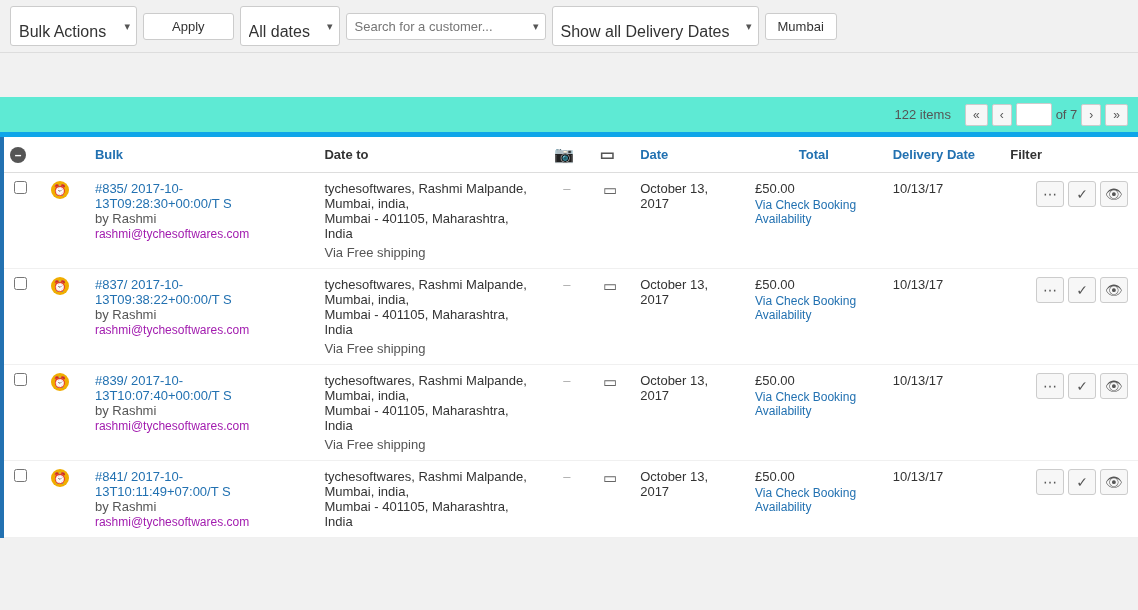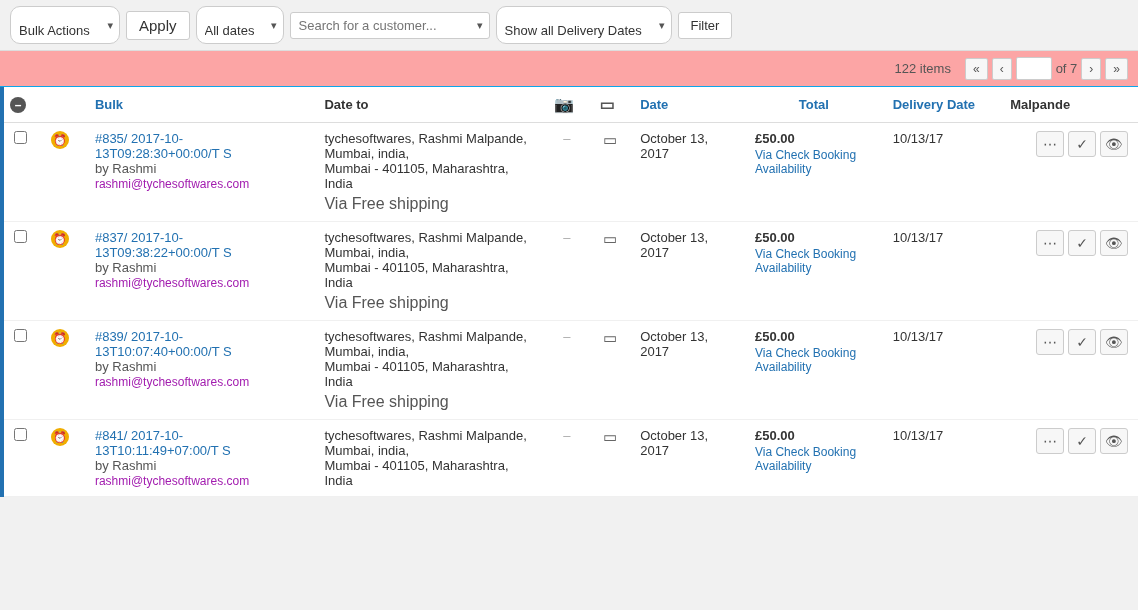--- a/index.html
+++ b/index.html
@@ -18,39 +18,39 @@
       position: relative;
       display: inline-flex;
       align-items: center;
     }
 
     .toolbar select {
       appearance: none;
       background: #fff;
       border: 1px solid #ccc;
       padding: 16px 28px 5px 8px;
-      font-size: 13px;
-      cursor: pointer;
-      border-radius: 10px;
+      font-size: 16px;
+      cursor: pointer;
+      border-radius: 3px;
       color: #333;
     }
 
     .select-arrow {
       position: absolute;
       right: 7px;
       pointer-events: none;
       font-size: 11px;
       color: #555;
     }
 
     .btn-apply {
       background: #fff;
       border: 1px solid #ccc;
-      padding: 5px 12px;
-      font-size: 15px;
+      padding: 5px 28px;
+      font-size: 13px;
       cursor: pointer;
       border-radius: 3px;
       color: #333;
     }
 
     .search-wrapper {
       position: relative;
       display: inline-flex;
       align-items: center;
     }
@@ -80,24 +80,25 @@
       cursor: pointer;
       border-radius: 3px;
       color: #333;
     }
 
     .pagination-bar {
       display: flex;
       align-items: center;
       justify-content: flex-end;
       padding: 6px 10px;
-      background: #fca5a5;
-      border-bottom: 1px solid #0ea5e9;
+      background: #5eead4;
+      border-bottom: 5px solid #0ea5e9;
       gap: 4px;
       font-size: 13px;
+      margin-top: 44px;
     }
 
     .pagination-bar .items-count {
       margin-right: 10px;
       color: #555;
     }
 
     .pagination-bar button {
       background: #f7f7f7;
       border: 1px solid #ccc;
@@ -159,35 +160,35 @@
     .col-total { width: 120px; }
     .col-delivery { width: 100px; }
     .col-actions { width: 120px; text-align: right; }
 
     .order-link { color: #2271b1; text-decoration: none; font-weight: 400; }
 
     .by-text { color: #555; }
 
     .email-link { color: #a21caf; text-decoration: none; font-size: 12px; }
 
-    .ship-via { color: #555; font-size: 16px; margin-top: 4px; }
+    .ship-via { color: #555; font-size: 13px; margin-top: 4px; }
 
     .status-icon {
       width: 18px;
       height: 18px;
       background: #f0ad00;
       border-radius: 50%;
       display: inline-flex;
       align-items: center;
       justify-content: center;
       color: #fff;
       font-size: 11px;
     }
 
-    .total-amount { font-weight: 700; }
+    .total-amount { font-weight: 400; }
     .total-note { color: #2271b1; font-size: 12px; margin-top: 2px; }
 
     .delivery-date { color: #333; text-align: center; }
 
     .action-buttons {
       display: flex;
       gap: 4px;
       justify-content: flex-end;
     }
 
@@ -250,21 +251,21 @@
     <span class="search-arrow">▾</span>
   </div>
 
   <div class="select-wrapper">
     <select>
       <option>Show all Delivery Dates</option>
     </select>
     <span class="select-arrow">▾</span>
   </div>
 
-  <button class="btn-filter">Filter</button>
+  <button class="btn-filter">Mumbai</button>
 </div>
 
 <div class="pagination-bar">
   <span class="items-count">122 items</span>
   <button>«</button>
   <button>‹</button>
   <input type="text" style="">
   <span class="of-pages">of 7</span>
   <button>›</button>
   <button>»</button>
@@ -283,21 +284,21 @@
         <th class="col-ship">Date to</th>
         <th class="col-img1">
           <span style="font-size:16px;color:#555;">📷</span>
         </th>
         <th class="col-img2">
           <span style="font-size:16px;color:#555;">▭</span>
         </th>
         <th class="col-date col-date">Date</th>
         <th class="col-total col-total">Total</th>
         <th class="col-delivery col-delivery">Delivery Date</th>
-        <th class="col-actions">Malpande</th>
+        <th class="col-actions">Filter</th>
       </tr>
     </thead>
     <tbody id="table-body">
     <tr>
     <td class="col-cb">
       <input type="checkbox" style="">
     </td>
     <td class="col-status-icon">
       <span class="status-icon">⏰</span>
     </td>

